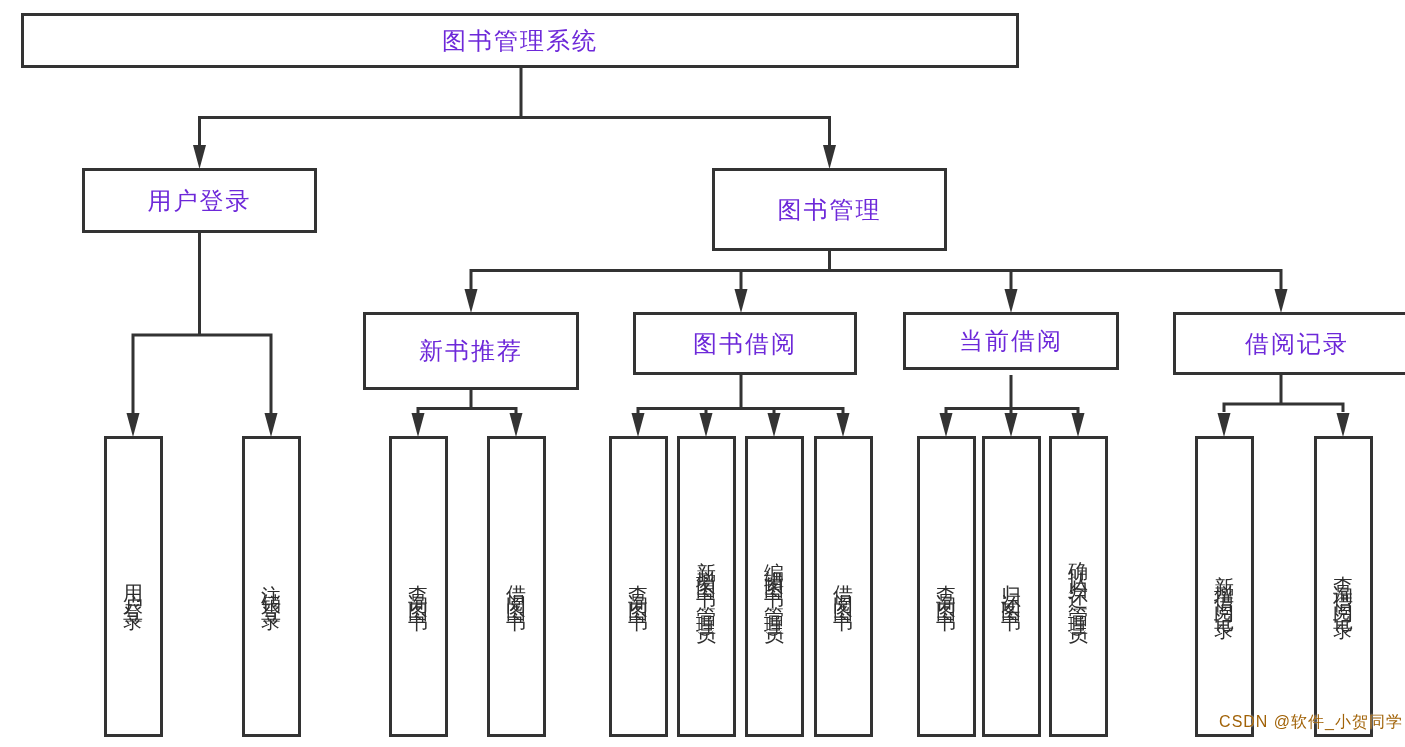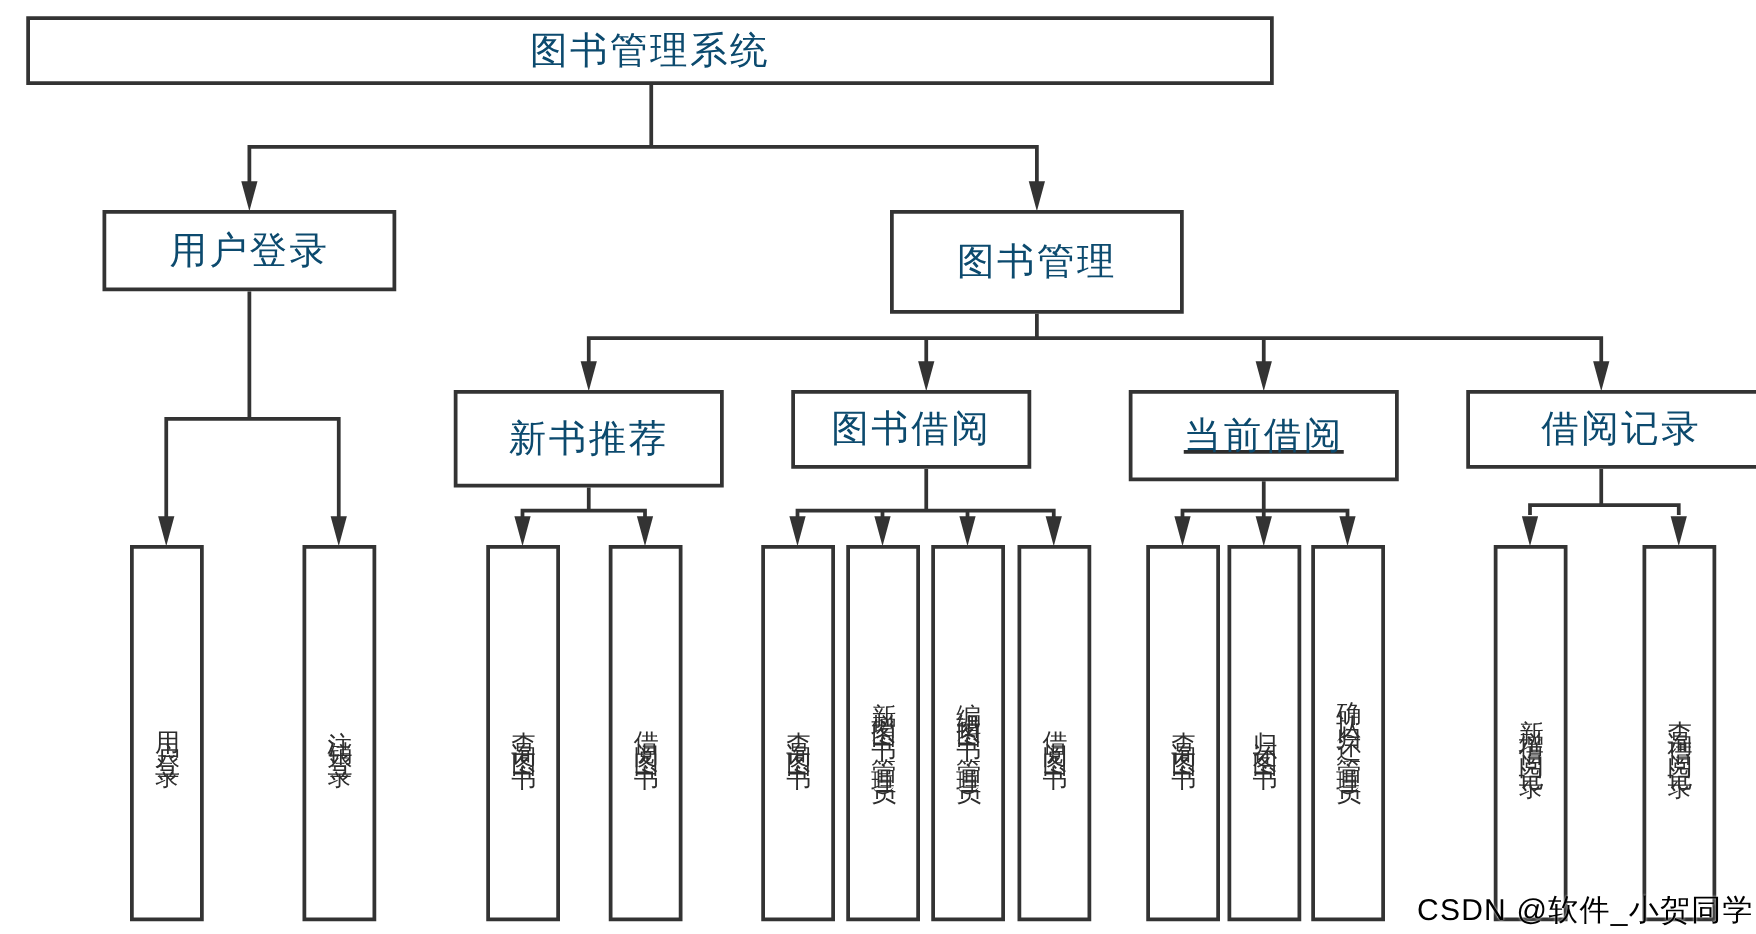--- a/index.html
+++ b/index.html
@@ -26,39 +26,39 @@
     position: absolute;
     box-sizing: border-box;
     background: #ffffff;
     border: 3px solid #333333;
     display: flex;
     align-items: center;
     justify-content: center;
     color: #2d2d2d;
   }
   .hbox span {
-    font-size: 30px;
+    font-size: 24px;
     letter-spacing: 2px;
     white-space: nowrap;
-    color: #0c4a6e;
+    color: #6d28d9;
   }
   .vbox span {
     writing-mode: vertical-rl;
     text-orientation: mixed;
     font-size: 20px;
     line-height: 1;
     letter-spacing: 9px;
     color: #2d2d2d;
   }
   .watermark {
     position: absolute;
     right: 2px;
     top: 712px;
-    font-size: 24px;
-    color: #000000;
+    font-size: 16px;
+    color: #a16207;
     letter-spacing: 1px;
     text-shadow: 0 0 2px #ffffff;
     white-space: nowrap;
   }
 </style>
 </head>
 <body>
 
 <div class="canvas">
 
@@ -132,24 +132,24 @@
   <div class="node hbox" style="left:82px; top:168px; width:235px; height:65px;">
     <span>用户登录</span>
   </div>
   <div class="node hbox" style="left:712px; top:168px; width:235px; height:83px;">
     <span>图书管理</span>
   </div>
 
   <div class="node hbox" style="left:363px; top:312px; width:216px; height:78px;">
     <span>新书推荐</span>
   </div>
-  <div class="node hbox" style="left:633px; top:312px; width:192px; height:63px;">
+  <div class="node hbox" style="left:633px; top:312px; width:224px; height:63px;">
     <span>图书借阅</span>
   </div>
-  <div class="node hbox" style="left:903px; top:312px; width:216px; height:73px;text-decoration:underline;">
+  <div class="node hbox" style="left:903px; top:312px; width:216px; height:58px;">
     <span>当前借阅</span>
   </div>
   <div class="node hbox" style="left:1173px; top:312px; width:248px; height:63px;">
     <span>借阅记录</span>
   </div>
 
   <div class="node vbox" style="left:104px; top:436px; width:59px; height:301px;">
     <span>用户登录</span>
   </div>
   <div class="node vbox" style="left:242px; top:436px; width:59px; height:301px;">

